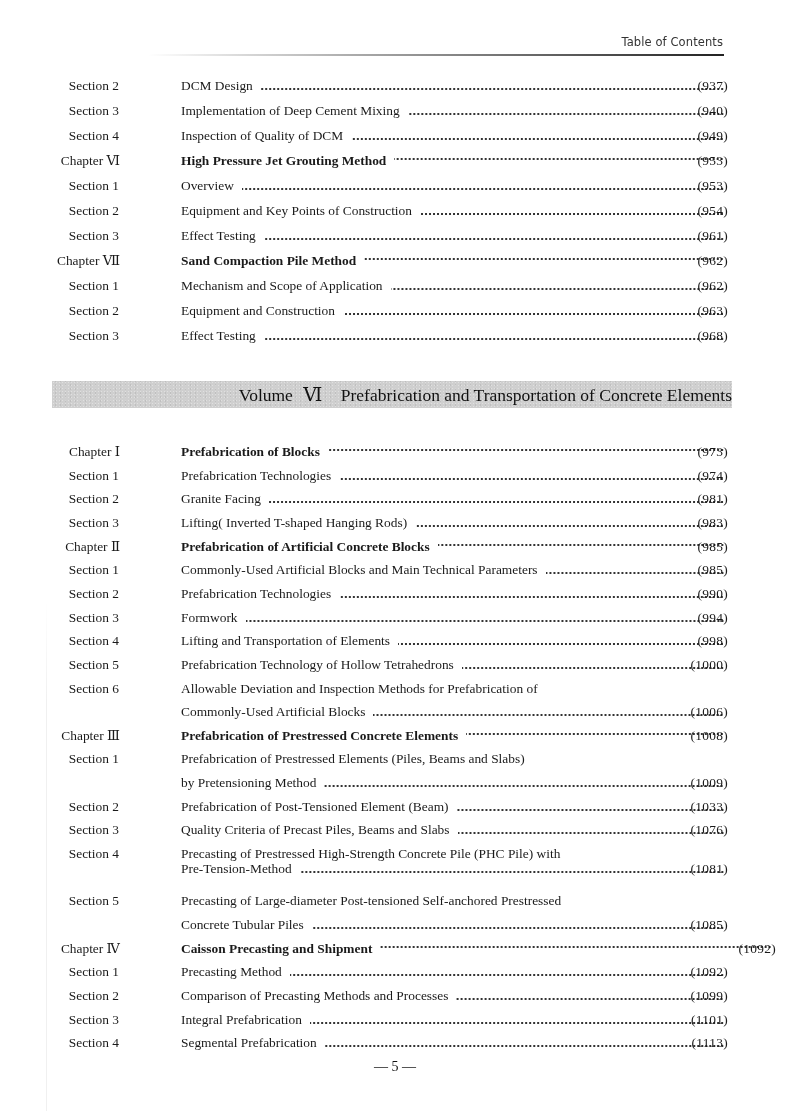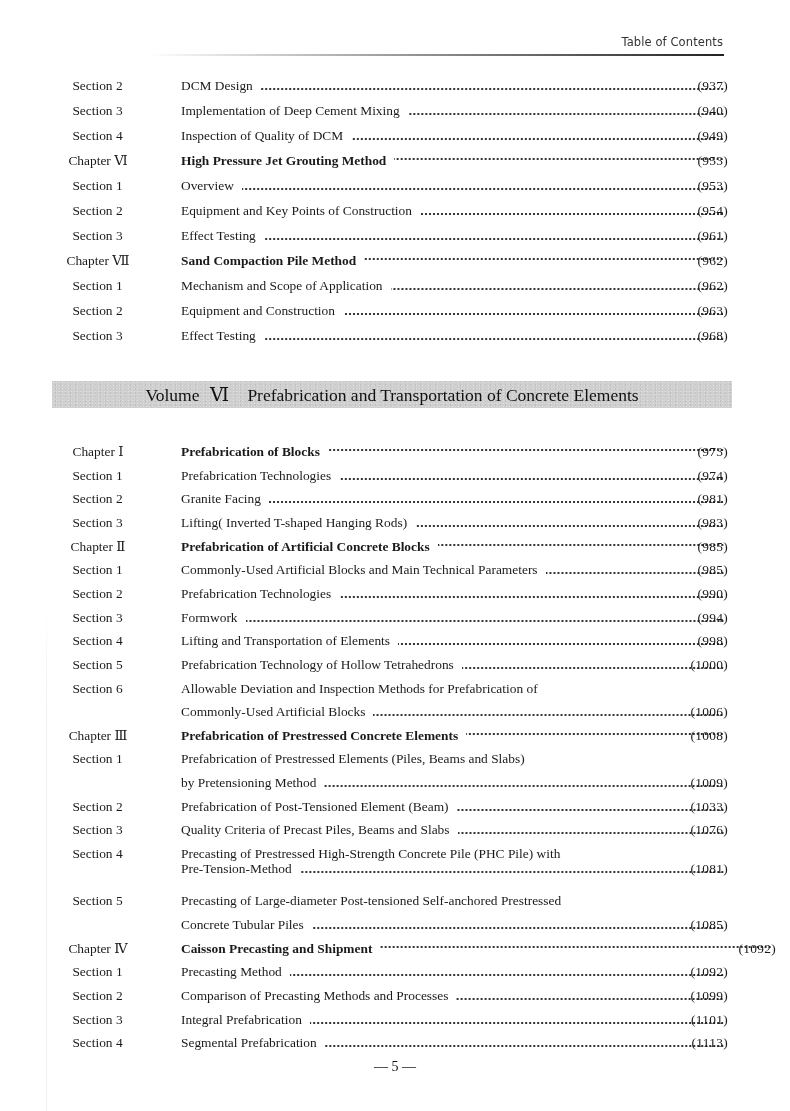--- a/index.html
+++ b/index.html
@@ -20,21 +20,21 @@
   .head-rule {
     position: absolute; left: 148px; top: 54px; width: 576px; height: 2px;
     background: linear-gradient(to right, rgba(0,0,0,0) 0%, rgba(90,90,90,0.5) 35%, #222 100%);
   }
   .toc { position: absolute; left: 0; top: 0; width: 790px; }
   .row {
     position: absolute; left: 0; width: 790px; height: 20px;
     font-size: 13.4px; line-height: 20px; white-space: nowrap;
   }
   .row .lbl {
-    position: absolute; width: 126px; text-align: center; margin-left: 38px;
+    position: absolute; width: 126px; text-align: right;
   }
   .row.section .lbl { left: 0; width: 119px; }
   .row.chapter .lbl { left: 0; width: 120px; font-weight: normal; }
   .row .title {
     position: absolute; left: 133px; right: 66px; display: flex; align-items: baseline; margin-left: 48px;
   }
   .row.chapter .title { font-weight: bold; align-items: center; }
   .row .ttext { flex: 0 0 auto; padding-right: 8px; }
   .row .leader {
     flex: 1 1 auto; height: 2px; margin-bottom: 4px;
@@ -47,21 +47,21 @@
   .banner {
     position: absolute; left: 52px; top: 381px; width: 680px; height: 27px;
     background: #cfcfcf;
     background-image:
       radial-gradient(rgba(255,255,255,0.35) 0.8px, rgba(0,0,0,0) 1px),
       radial-gradient(rgba(0,0,0,0.08) 0.8px, rgba(0,0,0,0) 1px);
     background-size: 3px 3px, 5px 4px;
     background-position: 0 0, 1px 2px;
   }
   .banner .btxt {
-    position: absolute; left: 0; right: 0; top: 0; line-height: 27px; text-align: center;
+    position: absolute; left: 0; right: 0; top: 0; line-height: 27px; text-align: right;
     font-size: 17.5px; color: #111; white-space: nowrap;
   }
   .banner .bnum { margin: 0 14px 0 6px; font-size: 19px; }
   .footer {
     position: absolute; left: 0; right: 0; top: 1059px; text-align: center;
     font-size: 14px; color: #111;
   }
 </style>
 </head>
 <body>

